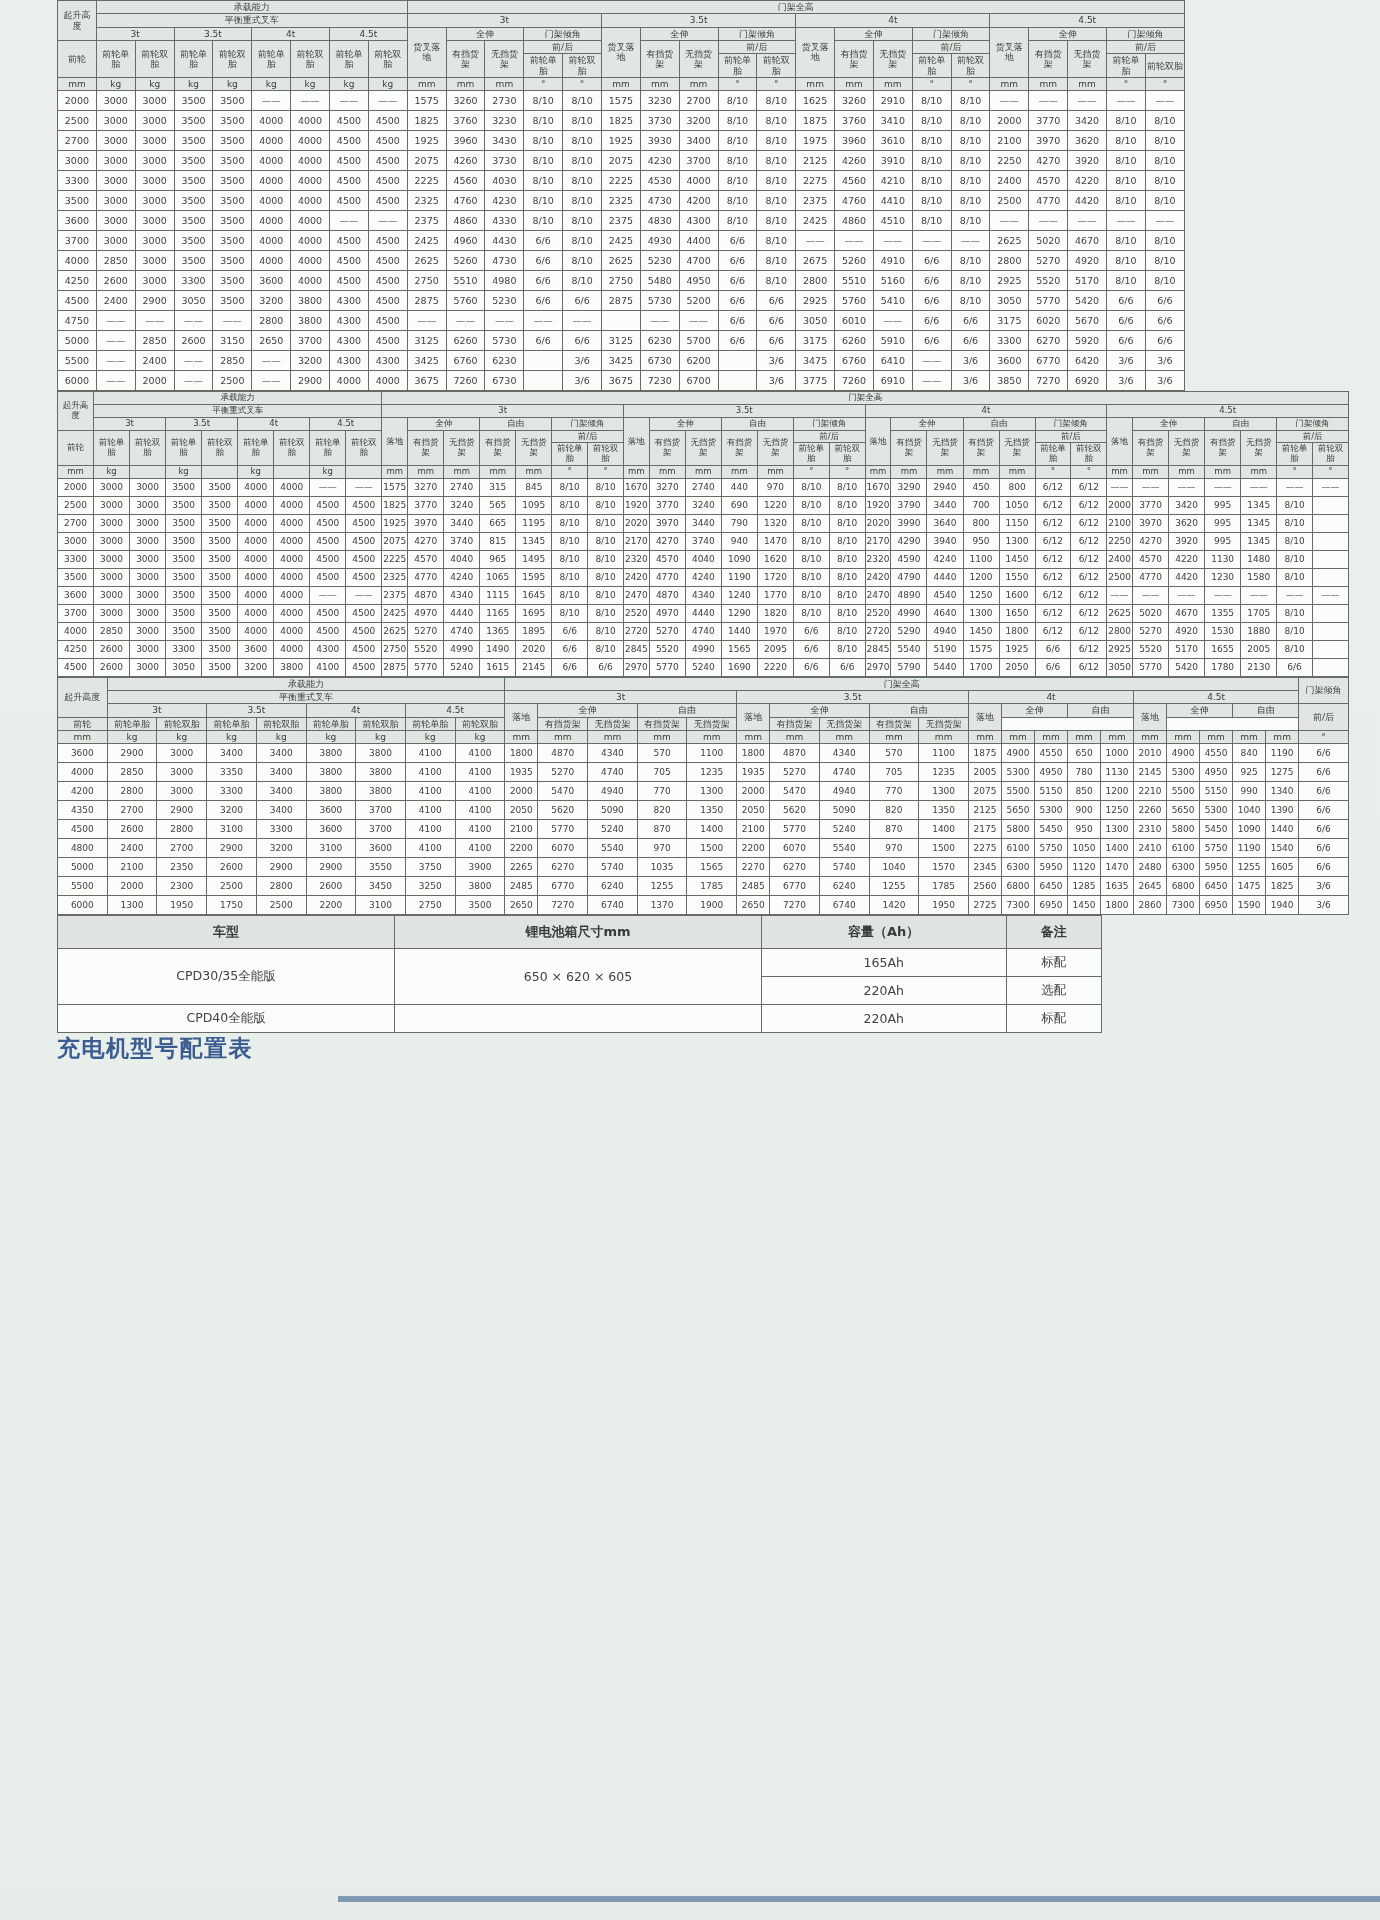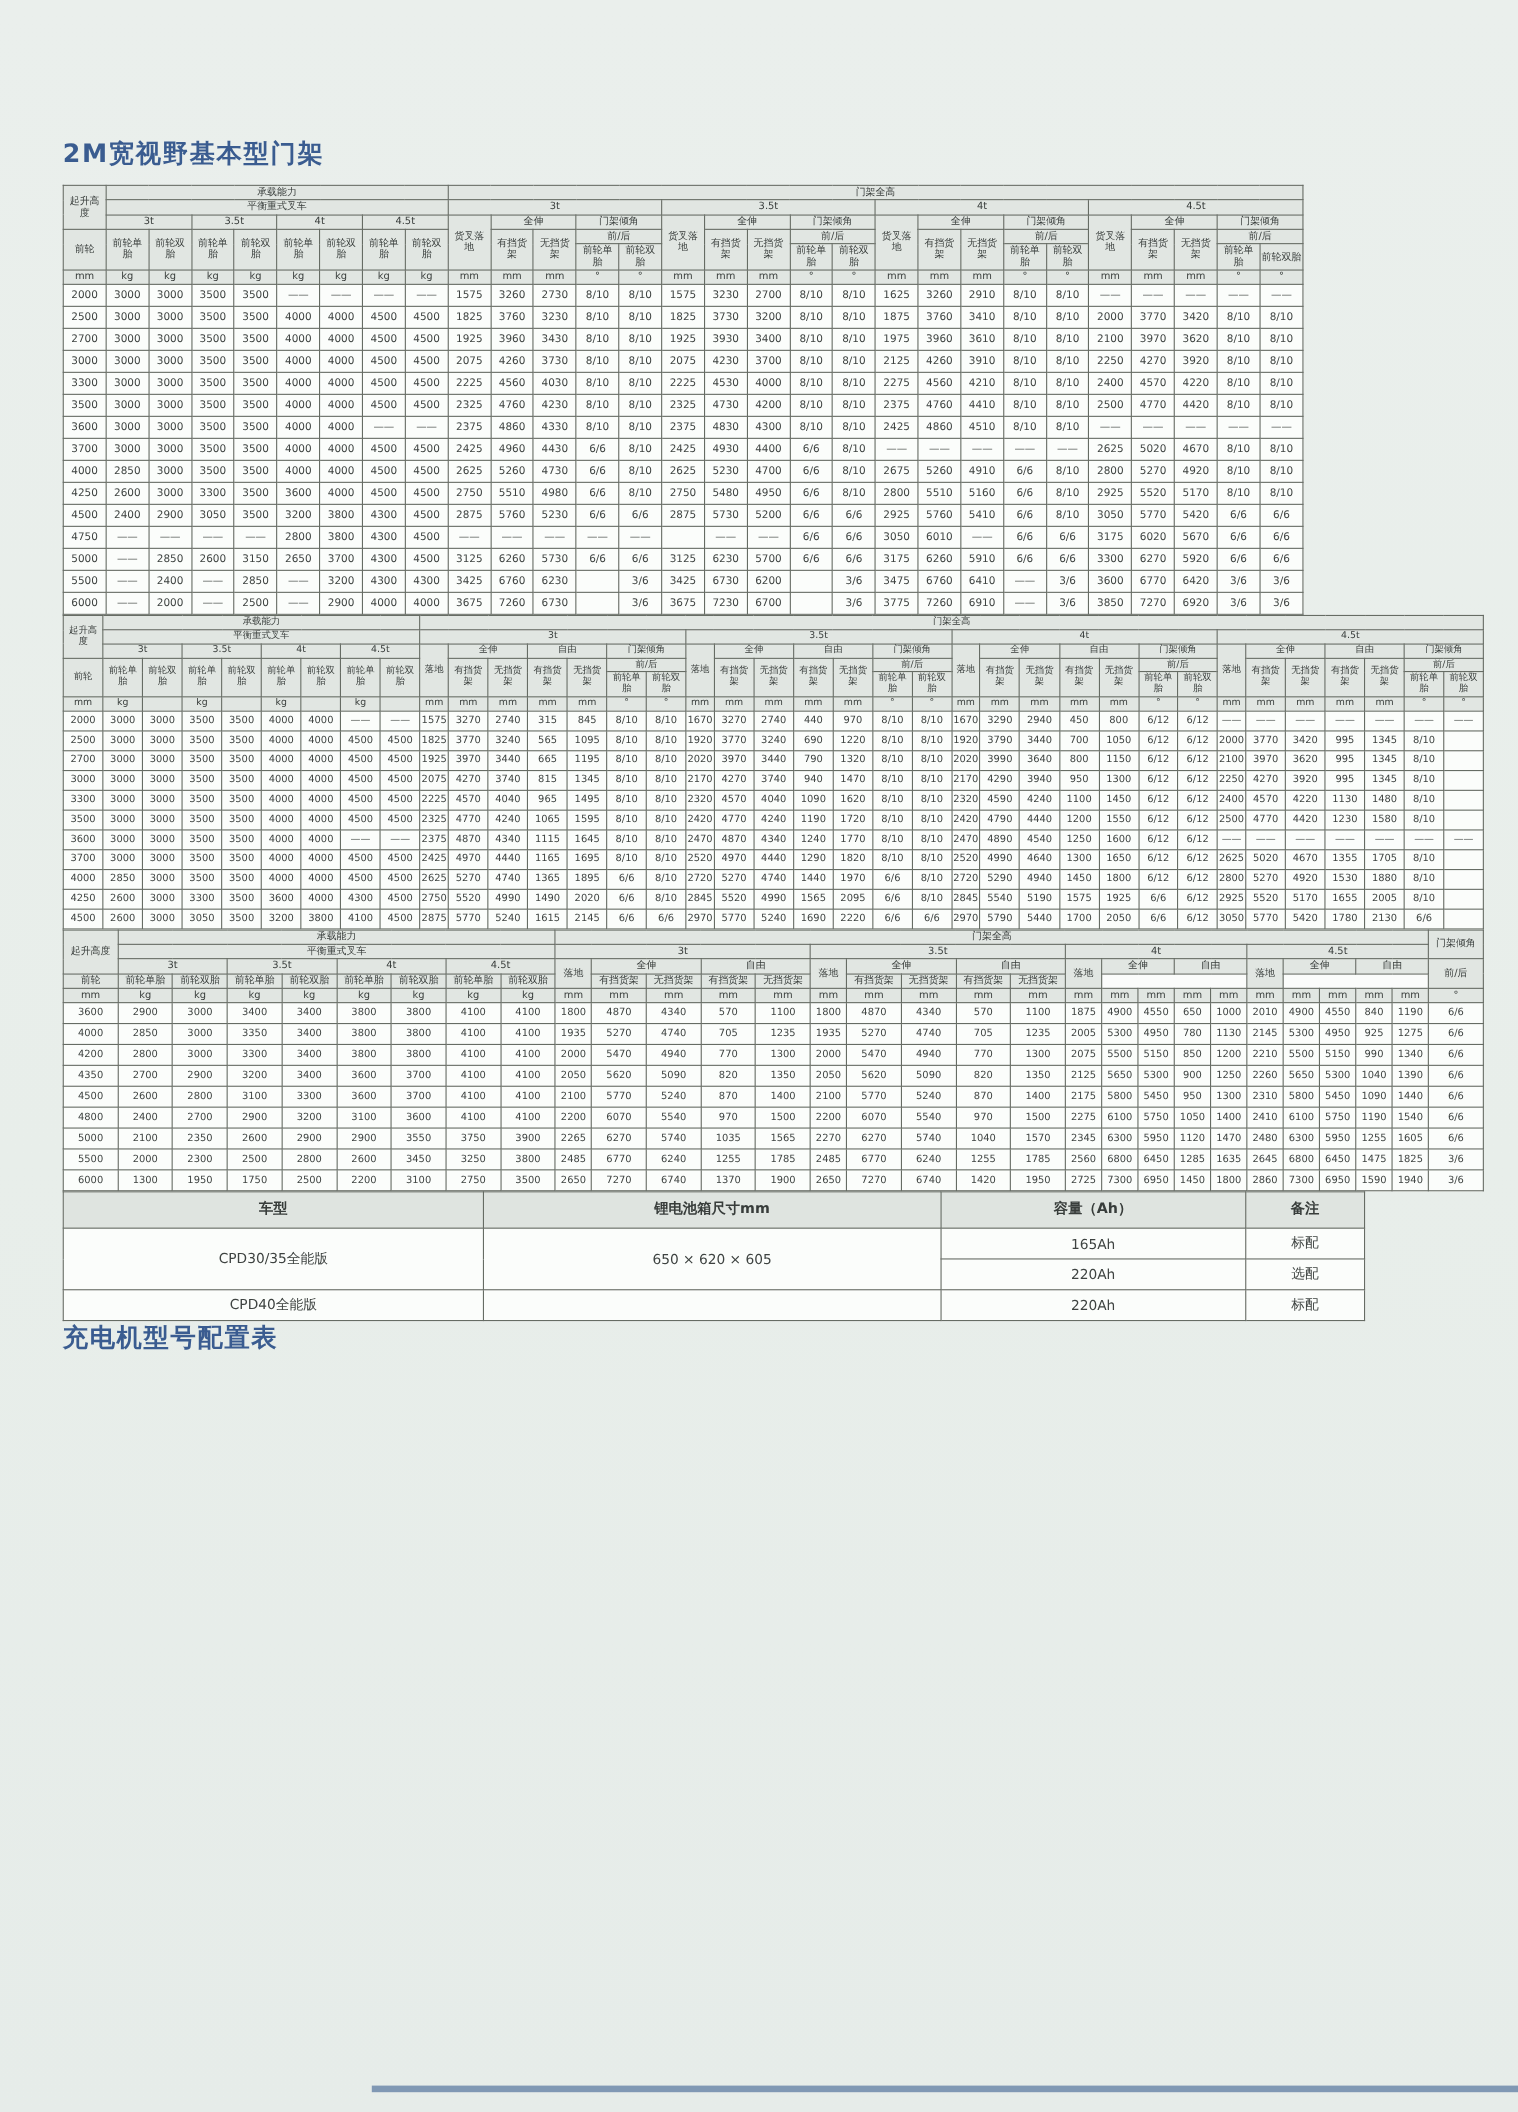--- a/index.html
+++ b/index.html
@@ -22,36 +22,35 @@
   #t1{ width:1128px; }
   #t1 td{ height:19px; }
   
   #t2{ width:1292px; }
   #t2 th{ font-size:8.5px; }
   #t2 td{ height:17px; font-size:9px; }
   
   #t3{ width:1292px; }
   #t3 td{ height:18px; font-size:9px; }
   
-  #t4,#t5{ width:1184px; }
+  #t4,#t5{ width:1045px; }
   #t4 th,#t5 th{ height:30px; font-size:13px; font-weight:bold; background:#dfe4e0; }
   #t4 td,#t5 td{ height:27px; font-size:12.5px; }
   .gap1{ margin-top:56px; }
   .gap2{ margin-top:62px; }
   .gap3{ margin-top:40px; }
   .gap4{ }
   .bottom-strip{ position:absolute; left:338px; top:1896px; width:1042px; height:6px;
                  background:var(--bar); }
 </style>
 </head>
 <body>
 
 <div class="page">
 
-  <h2 class="sec-title pad-top-1">2M宽视野基本型门架</h2>
   <table class="spec" id="t1">
       <thead>
         <tr>
           <th rowspan="3">起升高度</th>
           <th colspan="8">承载能力</th>
           <th colspan="20">门架全高</th>
         </tr>
         <tr>
           <th colspan="8">平衡重式叉车</th>
           <th colspan="5">3t</th>

